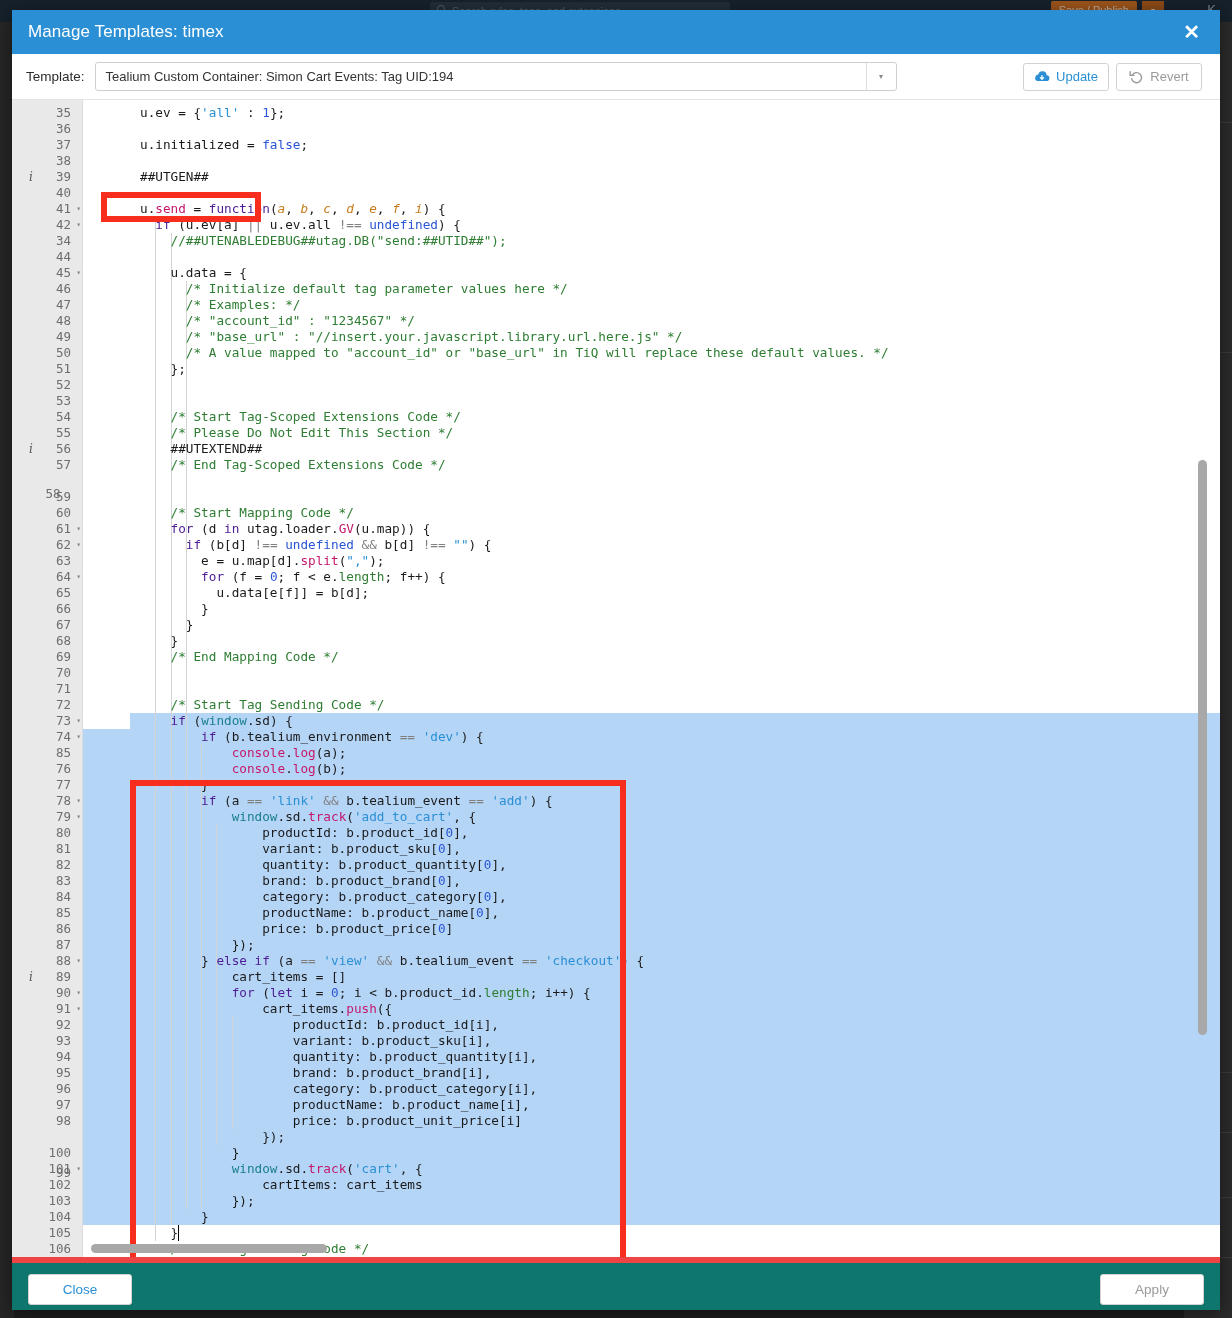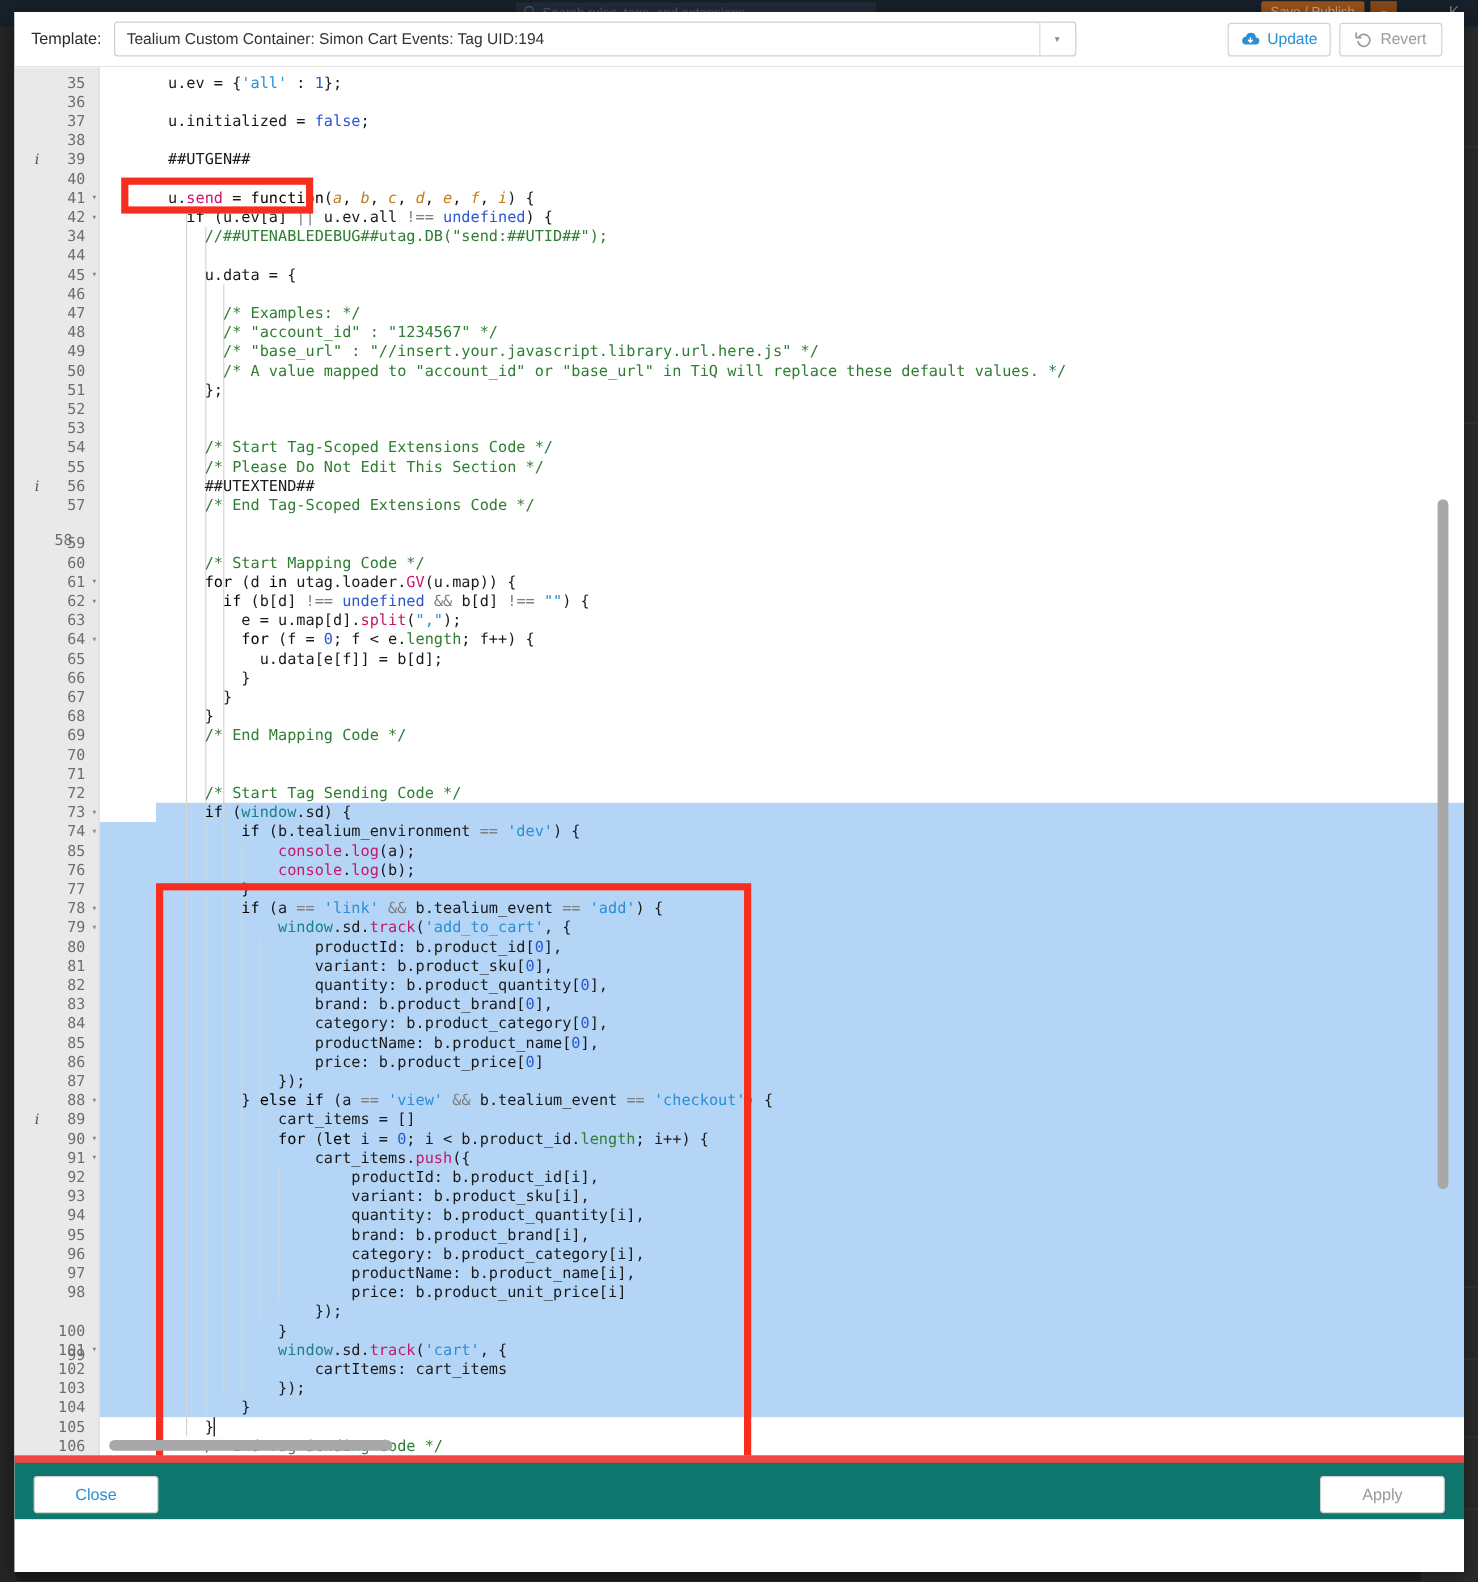--- a/index.html
+++ b/index.html
@@ -179,21 +179,21 @@
     white-space: pre;
     color: #1a1a1a;
   }
   
   .guide {
     position: absolute; width: 1px; background: #d4d4d4;
   }
 
   
   .c-com  { color: #2e7d32; }
-  .c-kw   { color: #000000; }
+  .c-kw   { color: #4c1d95; }
   .c-num  { color: #2a55d4; }
   .c-str  { color: #2a8fd4; }
   .c-var  { color: #c77c1a; font-style: italic; }
   .c-blue { color: #2a55d4; }
   .c-grn  { color: #2e7d32; }
   .c-gry  { color: #808080; }
   .c-win  { color: #1a7f8e; }
   .c-pink { color: #c4186b; }
   .c-dk   { color: #1a1a1a; }
 
@@ -259,20 +259,24 @@
     <div class="bg-right-row" style="top:330px"></div>
     <div class="bg-right-row" style="top:1050px"></div>
     <div class="bg-right-row" style="top:1110px"></div>
     <div class="bg-right-row" style="top:1175px"></div>
     <div class="bg-right-row" style="top:1235px"></div>
   </div>
 </div>
 
 <div id="modal">
 
+  <div id="modal-header">
+    <div id="modal-title">Manage Templates: timex</div>
+    <div id="modal-close">✕</div>
+  </div>
 
   <div id="template-bar">
     <div id="template-label">Template:</div>
     <div id="template-select">
       <span>Tealium Custom Container: Simon Cart Events: Tag UID:194</span>
       <span class="divider"></span>
       <span id="template-caret">▾</span>
     </div>
     <div id="tpl-actions">
       <div class="tpl-btn" id="btn-update">
@@ -394,20 +398,21 @@
         <div class="guide" style="left: 118.04px; top: 645px; height: 464px;"></div>
         <div class="guide" style="left: 133.3px; top: 725px; height: 320px;"></div>
         <div class="guide" style="left: 148.56px; top: 917px; height: 112px;"></div>
         <div class="codeline" style="top: 5px;">u.ev = {<span class="c-str">'all'</span> : <span class="c-num">1</span>};</div>
         <div class="codeline" style="top: 37px;">u.initialized = <span class="c-blue">false</span>;</div>
         <div class="codeline" style="top: 69px;"><span class="c-dk">##UTGEN##</span></div>
         <div class="codeline" style="top: 101px;">u.<span class="c-pink">send</span> = <span class="c-kw">function</span>(<span class="c-var">a</span>, <span class="c-var">b</span>, <span class="c-var">c</span>, <span class="c-var">d</span>, <span class="c-var">e</span>, <span class="c-var">f</span>, <span class="c-var">i</span>) {</div>
         <div class="codeline" style="top: 117px;">  <span class="c-kw">if</span> (u.ev[a] <span class="c-gry">||</span> u.ev.all <span class="c-gry">!==</span> <span class="c-blue">undefined</span>) {</div>
         <div class="codeline" style="top: 133px;"><span class="c-com">    //##UTENABLEDEBUG##utag.DB("send:##UTID##");</span></div>
         <div class="codeline" style="top: 165px;">    u.data = {</div>
+        <div class="codeline" style="top: 181px;"><span class="c-com">      /* Initialize default tag parameter values here */</span></div>
         <div class="codeline" style="top: 197px;"><span class="c-com">      /* Examples: */</span></div>
         <div class="codeline" style="top: 213px;"><span class="c-com">      /* "account_id" : "1234567" */</span></div>
         <div class="codeline" style="top: 229px;"><span class="c-com">      /* "base_url" : "//insert.your.javascript.library.url.here.js" */</span></div>
         <div class="codeline" style="top: 245px;"><span class="c-com">      /* A value mapped to "account_id" or "base_url" in TiQ will replace these default values. */</span></div>
         <div class="codeline" style="top: 261px;">    };</div>
         <div class="codeline" style="top: 309px;"><span class="c-com">    /* Start Tag-Scoped Extensions Code */</span></div>
         <div class="codeline" style="top: 325px;"><span class="c-com">    /* Please Do Not Edit This Section */</span></div>
         <div class="codeline" style="top: 341px;"><span class="c-dk">    ##UTEXTEND##</span></div>
         <div class="codeline" style="top: 357px;"><span class="c-com">    /* End Tag-Scoped Extensions Code */</span></div>
         <div class="codeline" style="top: 405px;"><span class="c-com">    /* Start Mapping Code */</span></div>

